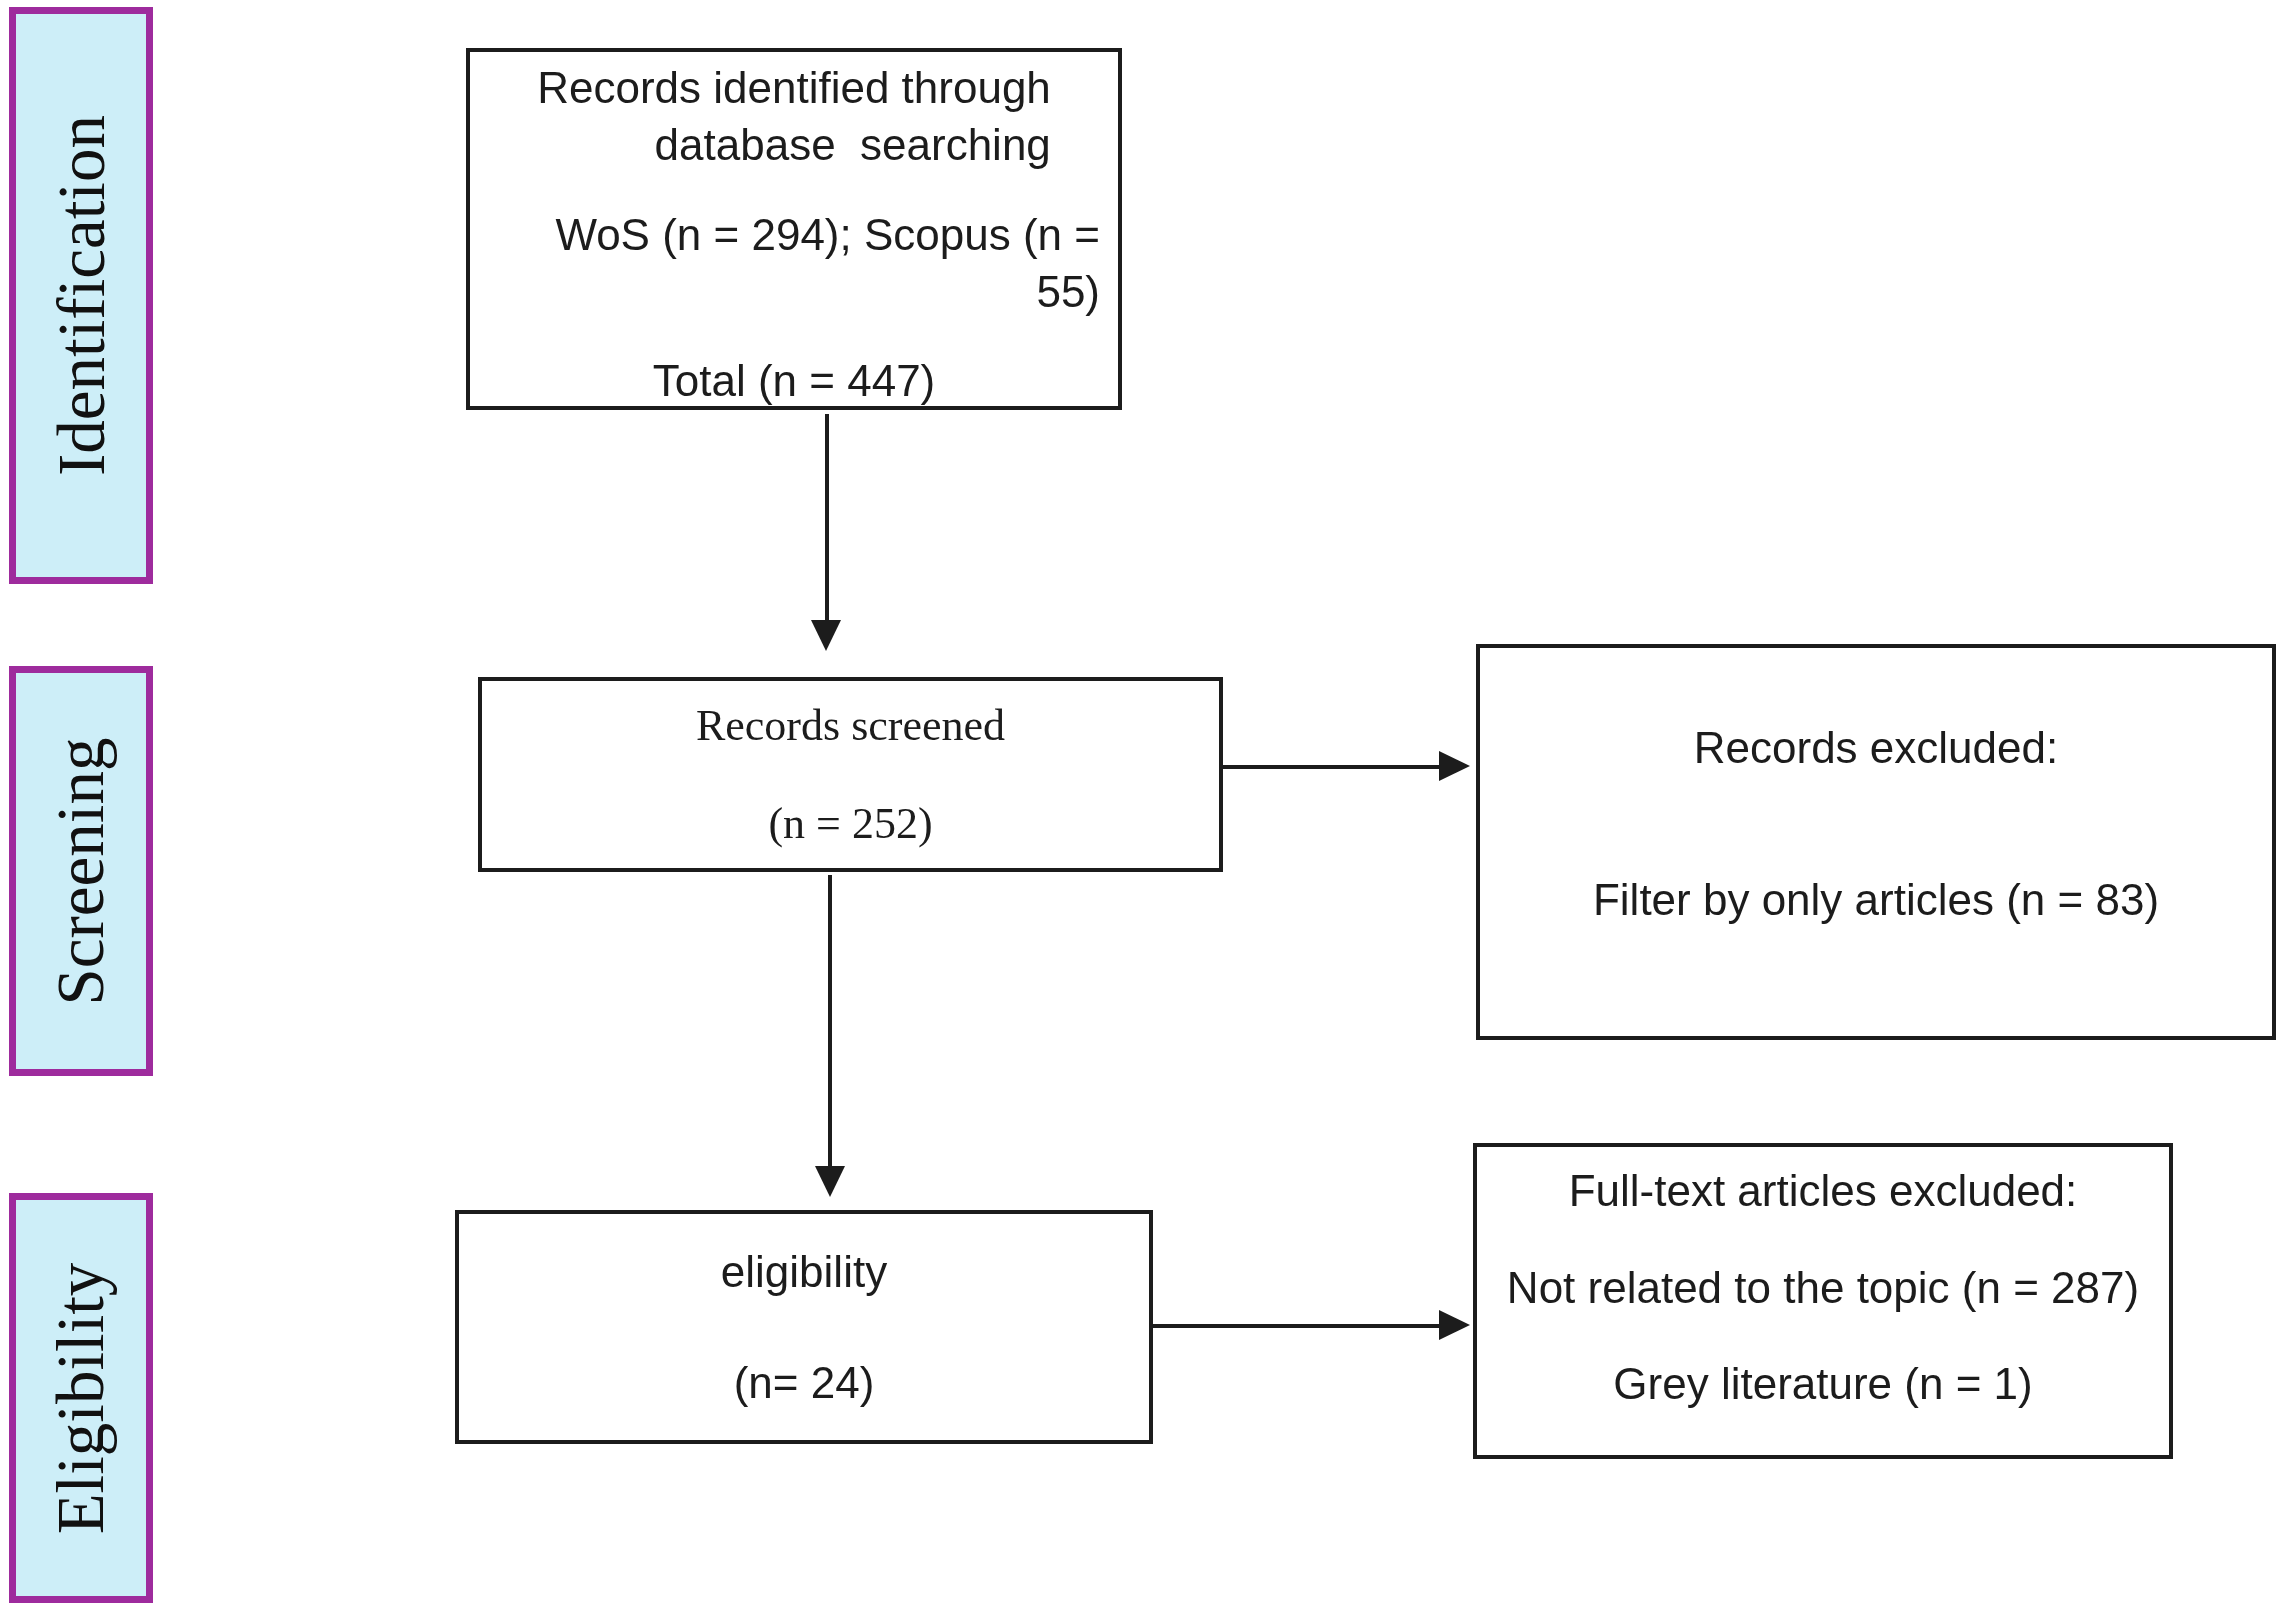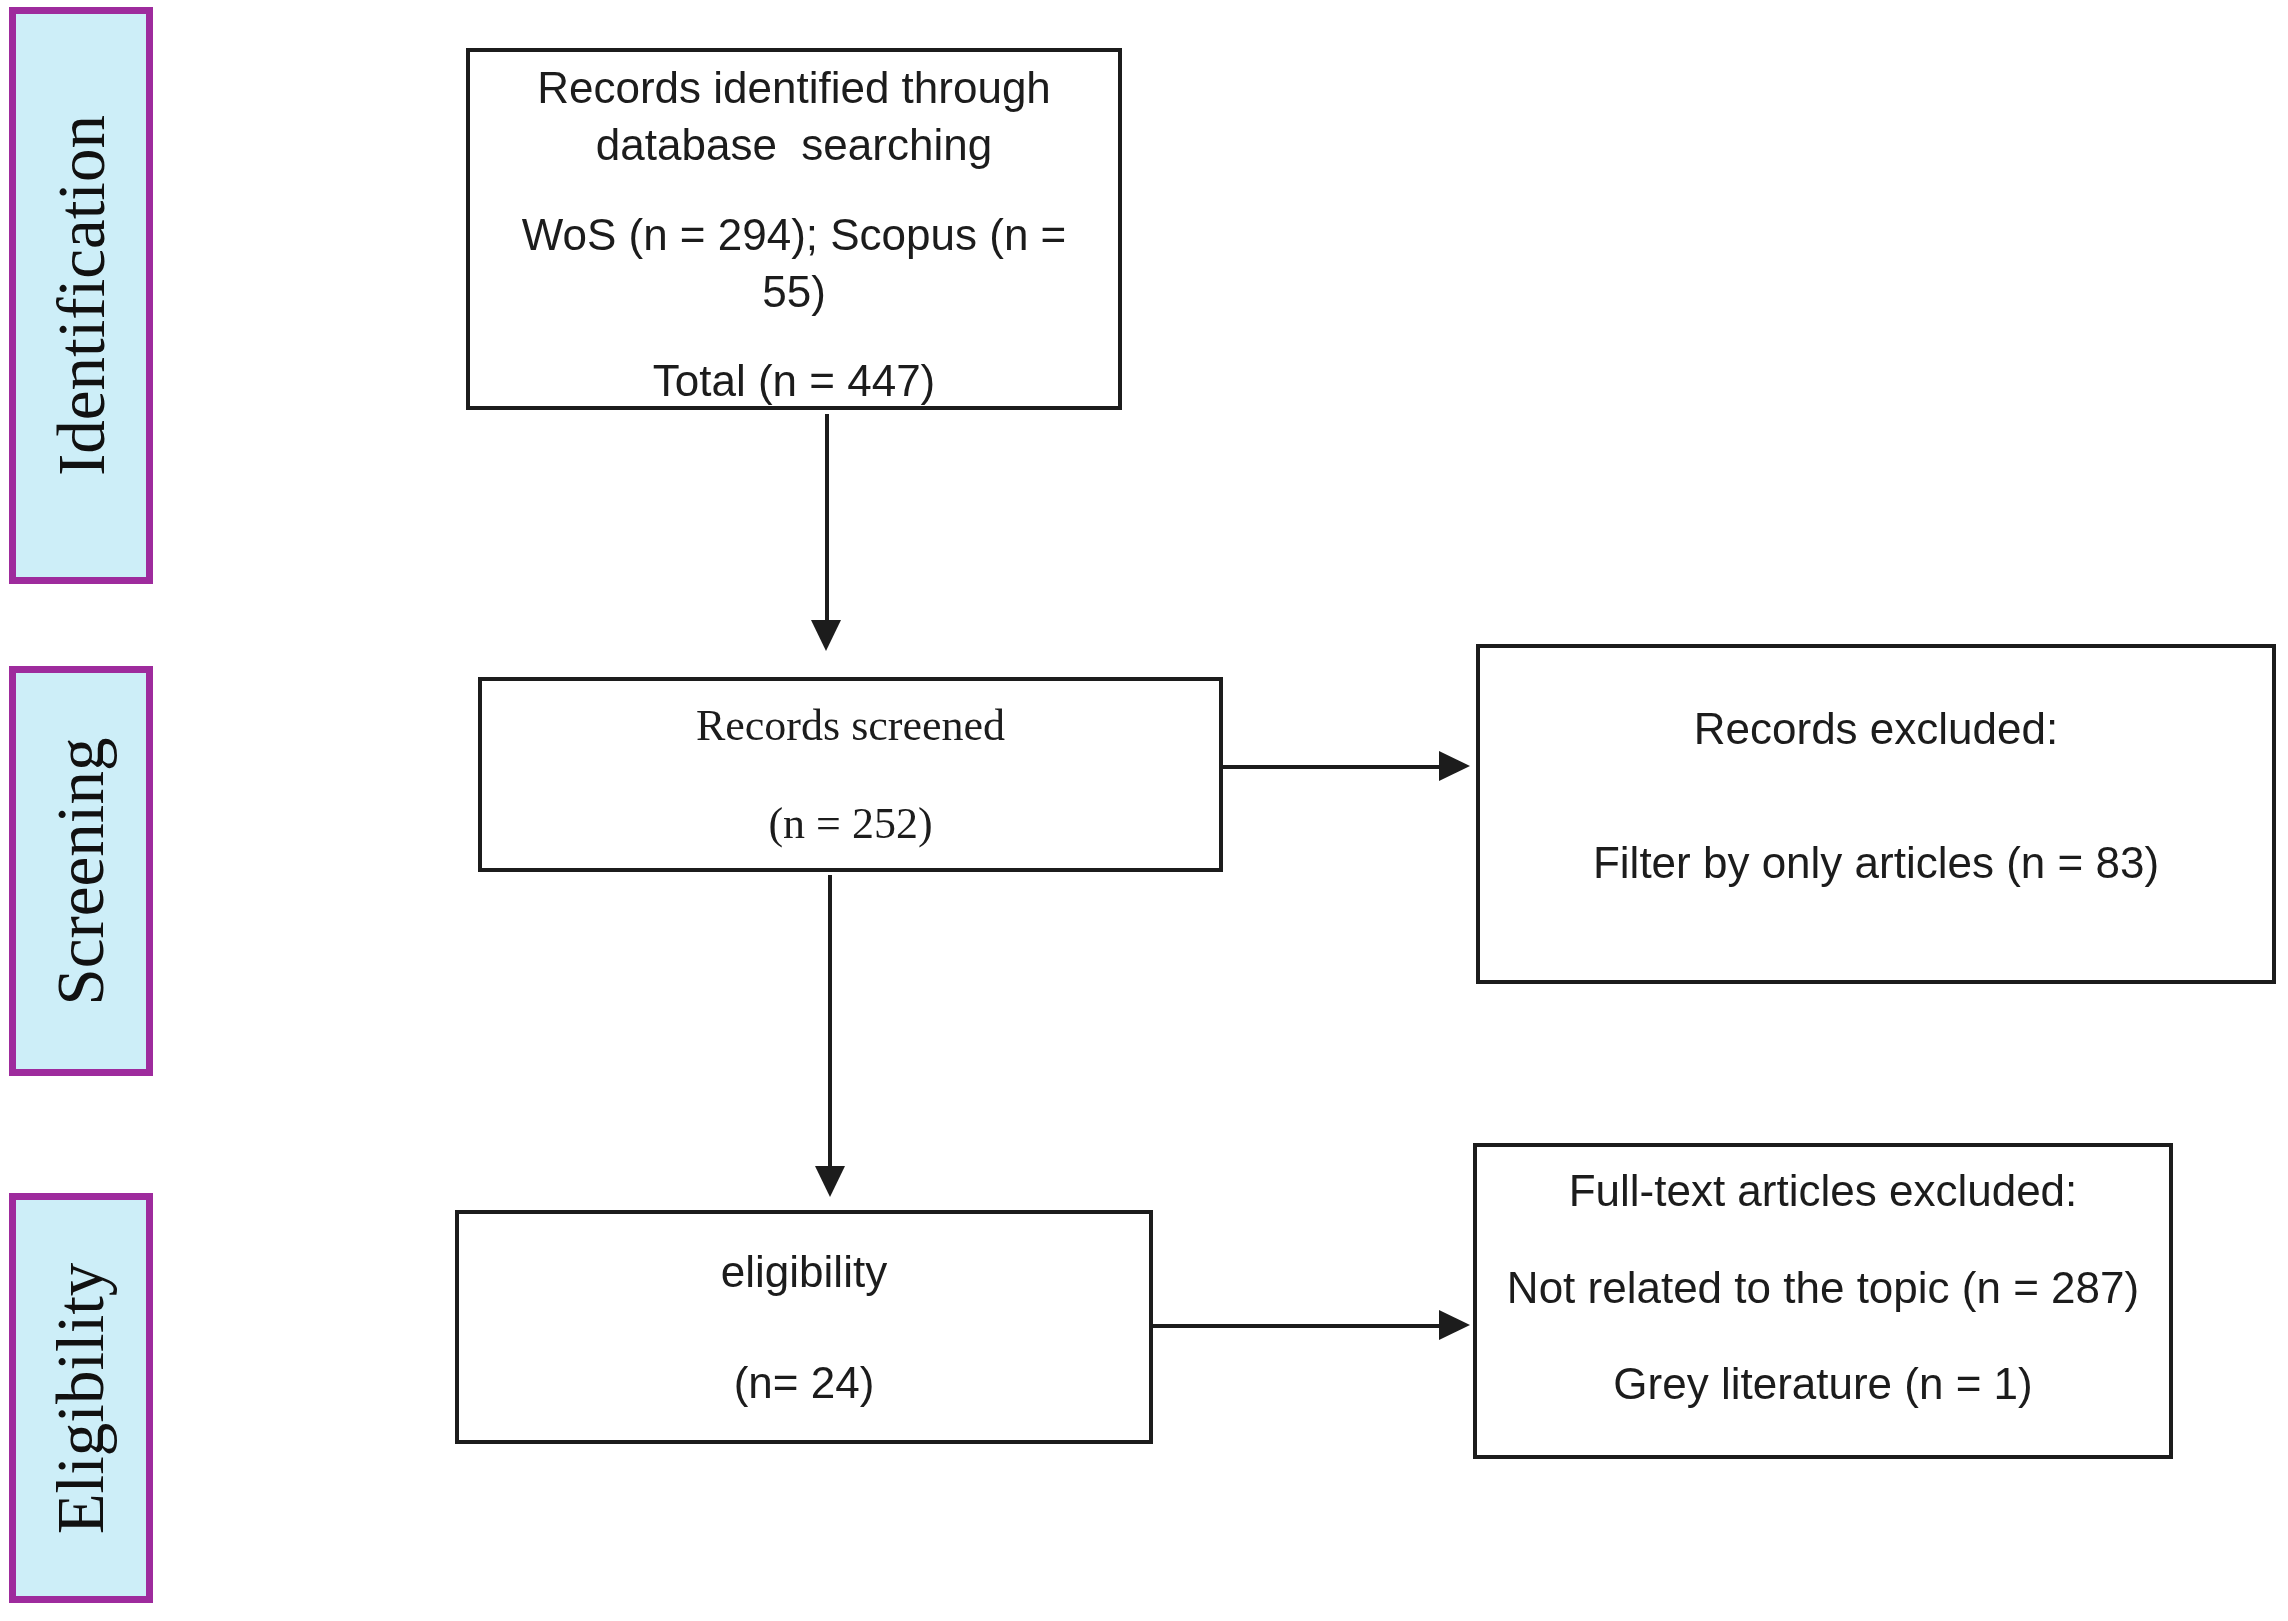--- a/index.html
+++ b/index.html
@@ -45,31 +45,31 @@
   
   .flow-box {
     position: absolute;
     box-sizing: border-box;
     background: #ffffff;
     border: 4.5px solid #1c1c1c;
     display: flex;
     flex-direction: column;
     align-items: center;
     justify-content: space-evenly;
-    text-align: center;
+    text-align: right;
     font-size: 44px;
     line-height: 1.3;
     padding: 7.3px 18px;
     gap: 32px;
   }
   .flow-box .line { white-space: pre-wrap; }
 
   .box-identified        { left: 466px;  top: 48px;   width: 656px; height: 362px; }
   .box-screened          { left: 478px;  top: 677px;  width: 745px; height: 195px; font-family: Liberation Serif, serif; }
-  .box-records-excluded  { left: 1476px; top: 644px;  width: 800px; height: 340px; padding-bottom: 44px; }
+  .box-records-excluded  { left: 1476px; top: 644px;  width: 800px; height: 396px; padding-bottom: 44px; }
   .box-fulltext          { left: 455px;  top: 1210px; width: 698px; height: 234px; }
   .box-fulltext-excluded { left: 1473px; top: 1143px; width: 700px; height: 316px; padding-bottom: 35px; }
 
   
   .arrow-line {
     position: absolute;
     background: #1c1c1c;
   }
   .arrow-head-down {
     position: absolute;

